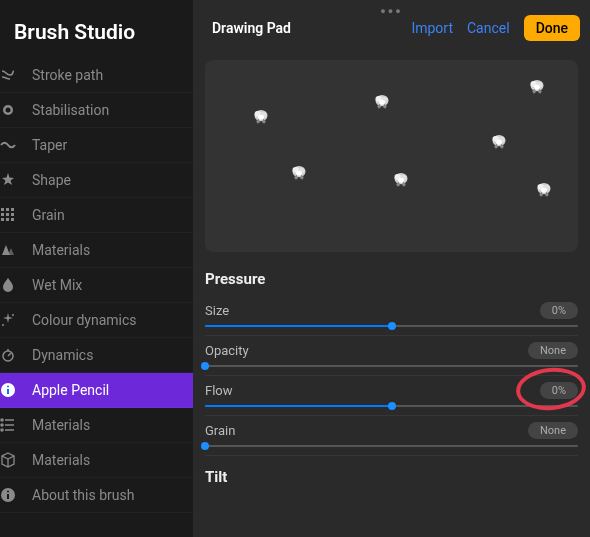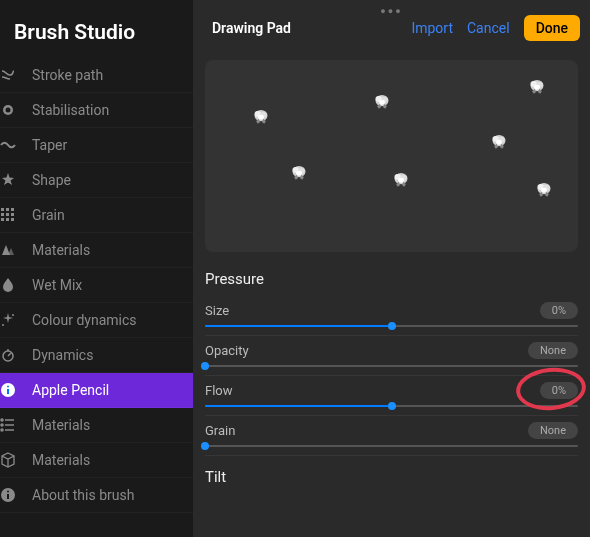--- a/index.html
+++ b/index.html
@@ -88,21 +88,21 @@
   .rose {
     position: absolute;
     width: 26px; height: 26px;
   }
   .rose svg { width: 100%; height: 100%; }
   
   .section {
     padding: 18px 12px 0 12px;
   }
   .section-title {
-    font-size: 15px; font-weight: 400; color: #eee;
+    font-size: 15px; font-weight: 700; color: #eee;
     margin-bottom: 10px;
   }
   .control {
     padding: 4px 0 8px 0;
     border-bottom: 1px solid rgba(255,255,255,0.06);
     margin-bottom: 2px;
   }
   .control-row {
     display: flex; justify-content: space-between; align-items: center;
     margin-bottom: 6px;

